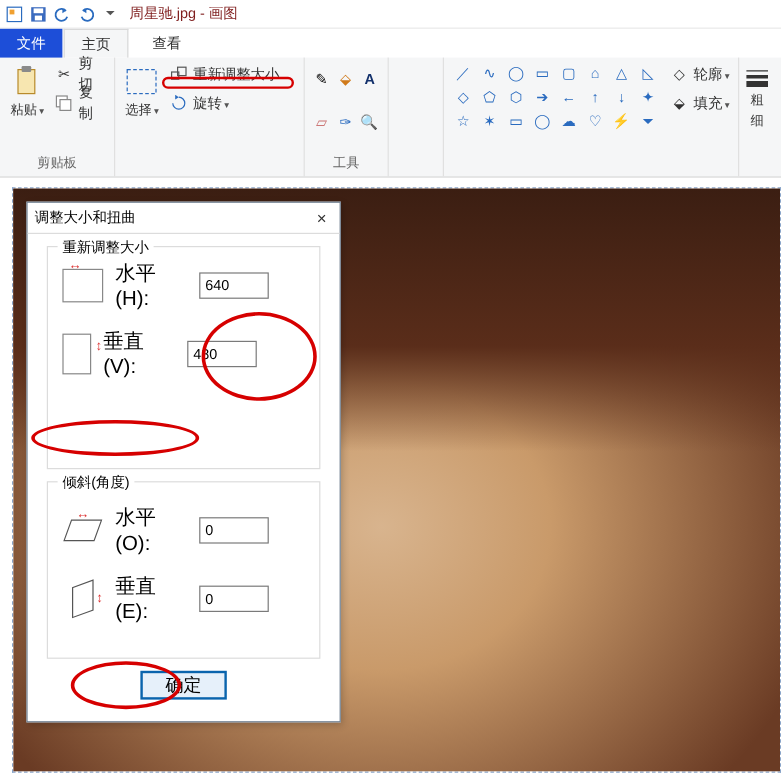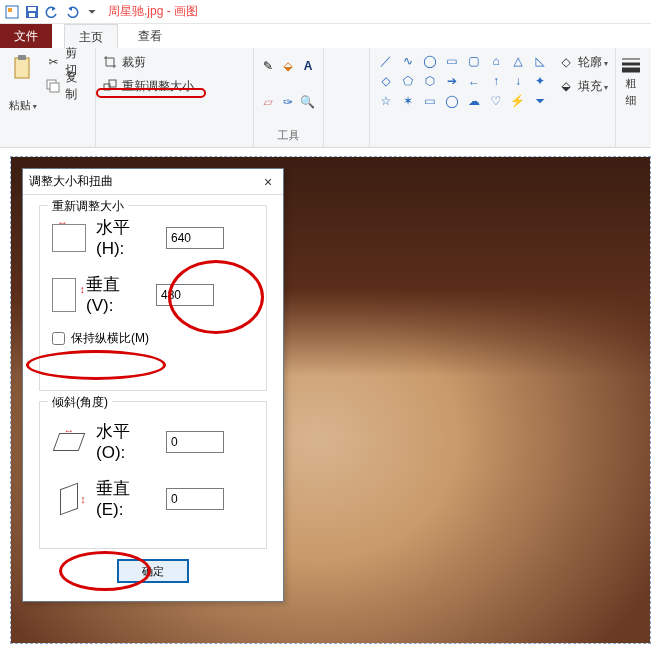--- a/index.html
+++ b/index.html
@@ -1,33 +1,33 @@
 <!DOCTYPE html>
 <html><head>
 <meta charset="utf-8">
 <style>
   * { margin:0; padding:0; box-sizing:border-box; font-family:"Microsoft YaHei","Segoe UI",sans-serif; font-size:12px; }
   body { width:651px; height:648px; background:#fff; overflow:hidden; position:relative; }
   
   .titlebar { height:24px; background:#fff; display:flex; align-items:center; padding:0 4px; border-bottom:1px solid #e5e5e5; }
   .qat { display:flex; gap:4px; align-items:center; }
   .qat-btn { width:16px; height:16px; display:flex; align-items:center; justify-content:center; }
-  .title-text { margin-left:8px; color:#ef4444; font-size:12px; }
+  .title-text { margin-left:8px; color:#7f1d1d; font-size:12px; }
   
   .tabbar { height:24px; display:flex; background:#fff; }
   .tab { padding:0 14px; height:24px; line-height:24px; font-size:12px; color:#333; }
-  .tab.file { background:#7f1d1d; color:#fff; }
-  .tab.home { background:#f5f6f7; border:1px solid #d9d9d9; border-bottom:none; margin-left:12px;}
+  .tab.file { background:#1d4ed8; color:#fff; }
+  .tab.home { background:#f5f6f7; border:1px solid #d9d9d9; border-bottom:none; margin-left:1px;}
   .tab.view { margin-left:6px; }
   
   .ribbon { height:100px; background:#f5f6f7; display:flex; border-bottom:1px solid #d9d9d9; }
   .group { border-right:1px solid #e0e0e0; display:flex; flex-direction:column; padding:4px 6px 0 6px; }
   .group-body { flex:1; display:flex; align-items:flex-start; gap:6px; }
   .group-label { text-align:center; font-size:11px; color:#666; padding:2px 0 4px 0; }
-  .big-btn { display:flex; flex-direction:column; align-items:center; gap:17px; width:34px; position:relative; height:70px; justify-content:flex-start;}
+  .big-btn { display:flex; flex-direction:column; align-items:center; gap:4px; width:34px; position:relative; height:70px; justify-content:flex-start;}
   .big-btn .icon-box { width:28px; height:28px; display:flex; align-items:center; justify-content:center; margin-top:2px;}
   .big-btn .lbl { font-size:11px; color:#333; text-align:center; line-height:12px; }
   .mini-row { display:flex; flex-direction:column; gap:4px; }
   .mini-btn { display:flex; align-items:center; gap:4px; font-size:11px; color:#333; height:20px; }
   .mini-icon { width:16px; height:16px; display:flex; align-items:center; justify-content:center; }
   .downarr::after { content:"▾"; font-size:8px; color:#555; margin-left:2px;}
   .brush-frame { border:1px solid #f0a030; padding:2px; border-radius:2px; background:linear-gradient(#fff,#fde8bf);}
   .shapes-grid { display:grid; grid-template-columns:repeat(8,20px); grid-auto-rows:18px; gap:2px; width:176px;}
   .shape-cell { width:20px; height:18px; display:flex; align-items:center; justify-content:center; color:#2a6bbf; border:1px solid transparent; }
   
@@ -51,21 +51,21 @@
   .ico-col { width:34px; height:28px; border:1px solid #888; display:flex; align-items:center; justify-content:center; font-size:16px; color:#000; position:relative;}
   .ico-col-skew { width:34px; height:28px; display:flex; align-items:center; justify-content:center; }
   .skew-shape { width:26px; height:18px; border:1px solid #555; transform:skewX(-20deg); background:#fff; }
   .skew-shape-v { width:18px; height:26px; border:1px solid #555; transform:skewY(-20deg); background:#fff;}
   .harr { position:absolute; top:-10px; left:4px; color:#d33; font-size:11px; }
   .varr { position:absolute; right:-10px; top:4px; color:#d33; font-size:11px; }
   .lbl-col { width:60px; font-size:17px; color:#000; }
   .inp { width:58px; height:22px; border:1px solid #7a7a7a; padding:0 4px; font-size:12px; }
   .chk-row { display:flex; align-items:center; gap:6px; font-size:12px; margin-top:4px;}
   .dlg-btns { display:flex; gap:10px; justify-content:center; margin-top:4px;}
-  .btn { width:72px; height:24px; border:1px solid #7a7a7a; background:#efefef; font-size:11px; }
+  .btn { width:72px; height:24px; border:1px solid #7a7a7a; background:#efefef; font-size:15px; }
   .btn.primary { border:2px solid #0a64ad; background:#e6f0fa; }
   .hint { position:relative; }
   .circle-hint { position:absolute; border:3px solid #d60000; border-radius:50%; pointer-events:none; }
 </style>
 </head>
 <body>
 
 <div class="titlebar">
   <div class="qat">
     <span class="qat-btn">
@@ -126,42 +126,52 @@
           <span class="mini-icon">
             <svg width="14" height="14">
                 <rect x="1" y="1" width="9" height="9" fill="#fff" stroke="#888"></rect>
                 <rect x="4" y="4" width="9" height="9" fill="#fff" stroke="#888"></rect>
               </svg>
           </span>
           <span>复制</span>
         </div>
       </div>
     </div>
+    <div class="group-label">剪贴板</div>
   </div>
 
   <div class="group" style="width:158px">
     <div class="group-body">
+      <div class="big-btn">
+        <div class="icon-box">
+          <svg width="26" height="22">
+              <rect x="1" y="1" width="24" height="20" fill="none" stroke="#2a6bbf" stroke-dasharray="3 2"></rect>
+            </svg>
+        </div>
+        <span class="lbl downarr">选择</span>
+      </div>
       <div class="mini-row" style="width:110px">
-        <div class="mini-btn">
-          <span class="mini-icon">
-            <svg width="14" height="14">
-                <path d="M3 1 V11 H13 M1 3 H11 V13" stroke="#555" fill="none"></path>
-              </svg>
-          </span>
-          <span>裁剪</span>
-        </div>
         <div class="mini-btn hint">
           <span class="mini-icon">
             <svg width="14" height="14">
                 <rect x="1" y="5" width="6" height="6" stroke="#555" fill="none"></rect>
                 <rect x="6" y="1" width="7" height="7" stroke="#555" fill="none"></rect>
               </svg>
           </span>
           <span>重新调整大小</span>
           <div class="circle-hint" style="left:-6px;top:12px;width:110px;height:10px;border-radius:8px;border-width:2px;"></div>
+        </div>
+        <div class="mini-btn">
+          <span class="mini-icon">
+            <svg width="14" height="14">
+                <path d="M7 2 A5 5 0 1 1 2 7" stroke="#2a6bbf" fill="none"></path>
+                <path d="M7 2 L4 0 L4 4 Z" fill="#2a6bbf"></path>
+              </svg>
+          </span>
+          <span class="downarr">旋转</span>
         </div>
       </div>
     </div>
   </div>
 
   <div class="group" style="width:70px">
     <div class="group-body" style="flex-wrap:wrap;gap:4px;padding-top:6px;">
       <span class="mini-icon">✎</span>
       <span class="mini-icon" style="color:#d07a1a;">⬙</span>
       <span class="mini-icon" style="font-weight:bold;color:#13316c;">A</span>
@@ -252,24 +262,20 @@
         <input class="inp" value="640" style="">
       </div>
       <div class="form-row">
         <div class="ico-col" style="width:24px;height:34px;">
             <span class="varr">↕</span>
           </div>
         <span class="lbl-col">垂直(V):</span>
         <input class="inp" value="480" style="">
       </div>
       <div class="circle-hint" style="left:128px;top:54px;width:96px;height:74px;"></div>
-      <label class="chk-row">
-        <input type="checkbox" style=""> 
-          <span>保持纵横比(M)</span>
-      </label>
       <div class="circle-hint" style="left:-14px;top:144px;width:140px;height:30px;"></div>
     </div>
 
     <div class="fieldset" style="height:148px;">
       <span class="legend">倾斜(角度)</span>
       <div class="form-row" style="margin-top:8px;">
         <div class="ico-col-skew">
             <span style="position:absolute;color:#d33;font-size:11px;margin-top:-26px;">↔</span>
             <div class="skew-shape"></div>
           </div>

